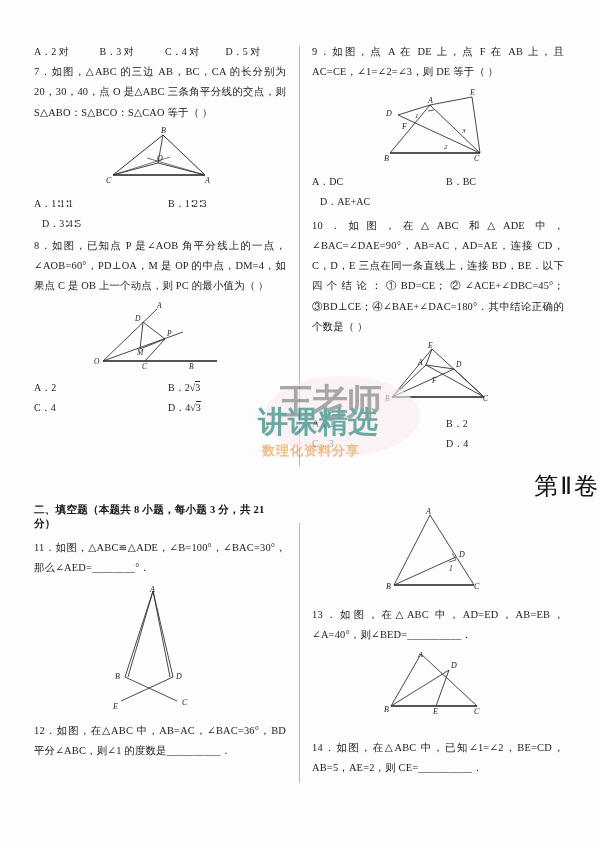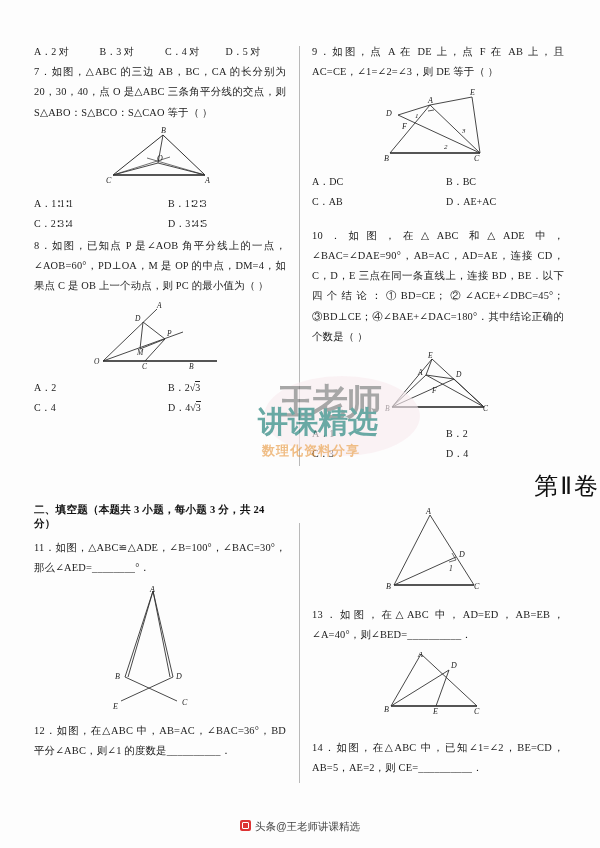--- a/index.html
+++ b/index.html
@@ -160,21 +160,20 @@
         <text x="66" y="8" font-size="8">B</text>
         <text x="62" y="36" font-size="8">O</text>
         <text x="11" y="58" font-size="8">C</text>
         <text x="110" y="58" font-size="8">A</text>
       </svg>
     </div>
 
     <div class="opts">
       <div class="opt">A．1∶1∶1</div>
       <div class="opt indent">B．1∶2∶3</div>
-      <div class="opt">C．2∶3∶4</div>
       <div class="opt indent">D．3∶4∶5</div>
     </div>
 
     <div class="q" style="margin-top:2px">8．如图，已知点 P 是∠AOB 角平分线上的一点，∠AOB=60°，PD⊥OA，M 是 OP 的中点，DM=4，如果点 C 是 OB 上一个动点，则 PC 的最小值为（        ）</div>
 
     <div class="figwrap">
       <svg width="150" height="72" viewBox="0 0 150 72">
         <line x1="18" y1="62" x2="132" y2="62" stroke="#555" stroke-width="2"></line>
         <line x1="18" y1="62" x2="72" y2="10" stroke="#333" stroke-width="0.9"></line>
         <line x1="18" y1="62" x2="98" y2="33" stroke="#333" stroke-width="0.9"></line>
@@ -222,25 +221,24 @@
         <text x="76" y="64" font-size="7" font-style="normal">2</text>
         <text x="94" y="48" font-size="7" font-style="normal">3</text>
         <text x="16" y="76" font-size="8">B</text>
         <text x="106" y="76" font-size="8">C</text>
       </svg>
     </div>
 
     <div class="opts">
       <div class="opt">A．DC</div>
       <div class="opt indent">B．BC</div>
-      <div class="opt">C．AB</div>
       <div class="opt indent">D．AE+AC</div>
     </div>
 
-    <div class="q" style="margin-top:14px">10．如图，在△ABC 和△ADE 中，∠BAC=∠DAE=90°，AB=AC，AD=AE，连接 CD，C，D，E 三点在同一条直线上，连接 BD，BE．以下四个结论：①BD=CE；②∠ACE+∠DBC=45°；③BD⊥CE；④∠BAE+∠DAC=180°．其中结论正确的个数是（        ）</div>
+    <div class="q" style="margin-top:4px">10．如图，在△ABC 和△ADE 中，∠BAC=∠DAE=90°，AB=AC，AD=AE，连接 CD，C，D，E 三点在同一条直线上，连接 BD，BE．以下四个结论：①BD=CE；②∠ACE+∠DBC=45°；③BD⊥CE；④∠BAE+∠DAC=180°．其中结论正确的个数是（        ）</div>
 
     <div class="figwrap">
       <svg width="125" height="68" viewBox="0 0 125 68">
         <line x1="16" y1="58" x2="108" y2="58" stroke="#555" stroke-width="1.8"></line>
         <line x1="16" y1="58" x2="56" y2="10" stroke="#333" stroke-width="0.9"></line>
         <line x1="56" y1="10" x2="108" y2="58" stroke="#333" stroke-width="0.9"></line>
         <line x1="16" y1="58" x2="78" y2="30" stroke="#333" stroke-width="0.9"></line>
         <line x1="16" y1="58" x2="50" y2="26" stroke="#333" stroke-width="0.9"></line>
         <line x1="50" y1="26" x2="78" y2="30" stroke="#333" stroke-width="0.9"></line>
         <line x1="50" y1="26" x2="108" y2="58" stroke="#333" stroke-width="0.9"></line>
@@ -259,21 +257,21 @@
       <div class="opt">A．1</div>
       <div class="opt indent">B．2</div>
       <div class="opt">C．3</div>
       <div class="opt indent">D．4</div>
     </div>
   </div>
 
   <div class="vol">第Ⅱ卷</div>
 
   <div class="col" style="left:34px; top:503px;">
-    <div class="sechead">二、填空题（本题共 3 小题，每小题 3 分，共 24 分）</div>
+    <div class="sechead">二、填空题（本题共 8 小题，每小题 3 分，共 21 分）</div>
 
     <div class="q" style="margin-top:7px">11．如图，△ABC≌△ADE，∠B=100°，∠BAC=30°，那么∠AED=________°．</div>
 
     <div class="figwrap" style="margin-top:6px">
       <svg width="150" height="128" viewBox="0 0 150 128">
         <line x1="68" y1="6" x2="40" y2="92" stroke="#333" stroke-width="0.9"></line>
         <line x1="68" y1="6" x2="88" y2="92" stroke="#333" stroke-width="0.9"></line>
         <line x1="68" y1="6" x2="43" y2="92" stroke="#333" stroke-width="0.9"></line>
         <line x1="68" y1="6" x2="85" y2="92" stroke="#333" stroke-width="0.9"></line>
         <line x1="40" y1="92" x2="92" y2="116" stroke="#333" stroke-width="0.9"></line>
@@ -326,16 +324,13 @@
     <div class="q" style="margin-top:16px">14．如图，在△ABC 中，已知∠1=∠2，BE=CD，AB=5，AE=2，则 CE=__________．</div>
   </div>
 
   <div class="wm">
     <div style="position:absolute;left:8px;top:4px;width:156px;height:80px;border-radius:50%;background:#f9ecf0;"></div>
     <div class="wm-big" style="left:22px; top:6px; font-size:36px; color:#737373; letter-spacing:-2px;">王老师</div>
     <div class="wm-big" style="left:2px; top:30px; font-size:30px; color:#0f766e; letter-spacing:0px;">讲课精选</div>
     <div class="wm-big" style="left:6px; top:70px; font-size:13px; color:#e8963c; letter-spacing:1px;">数理化资料分享</div>
   </div>
 
-  <div class="footer">
-    <span class="tt-logo"></span><span>头条@王老师讲课精选</span>
-  </div>
 </div>
 
 </body></html>

